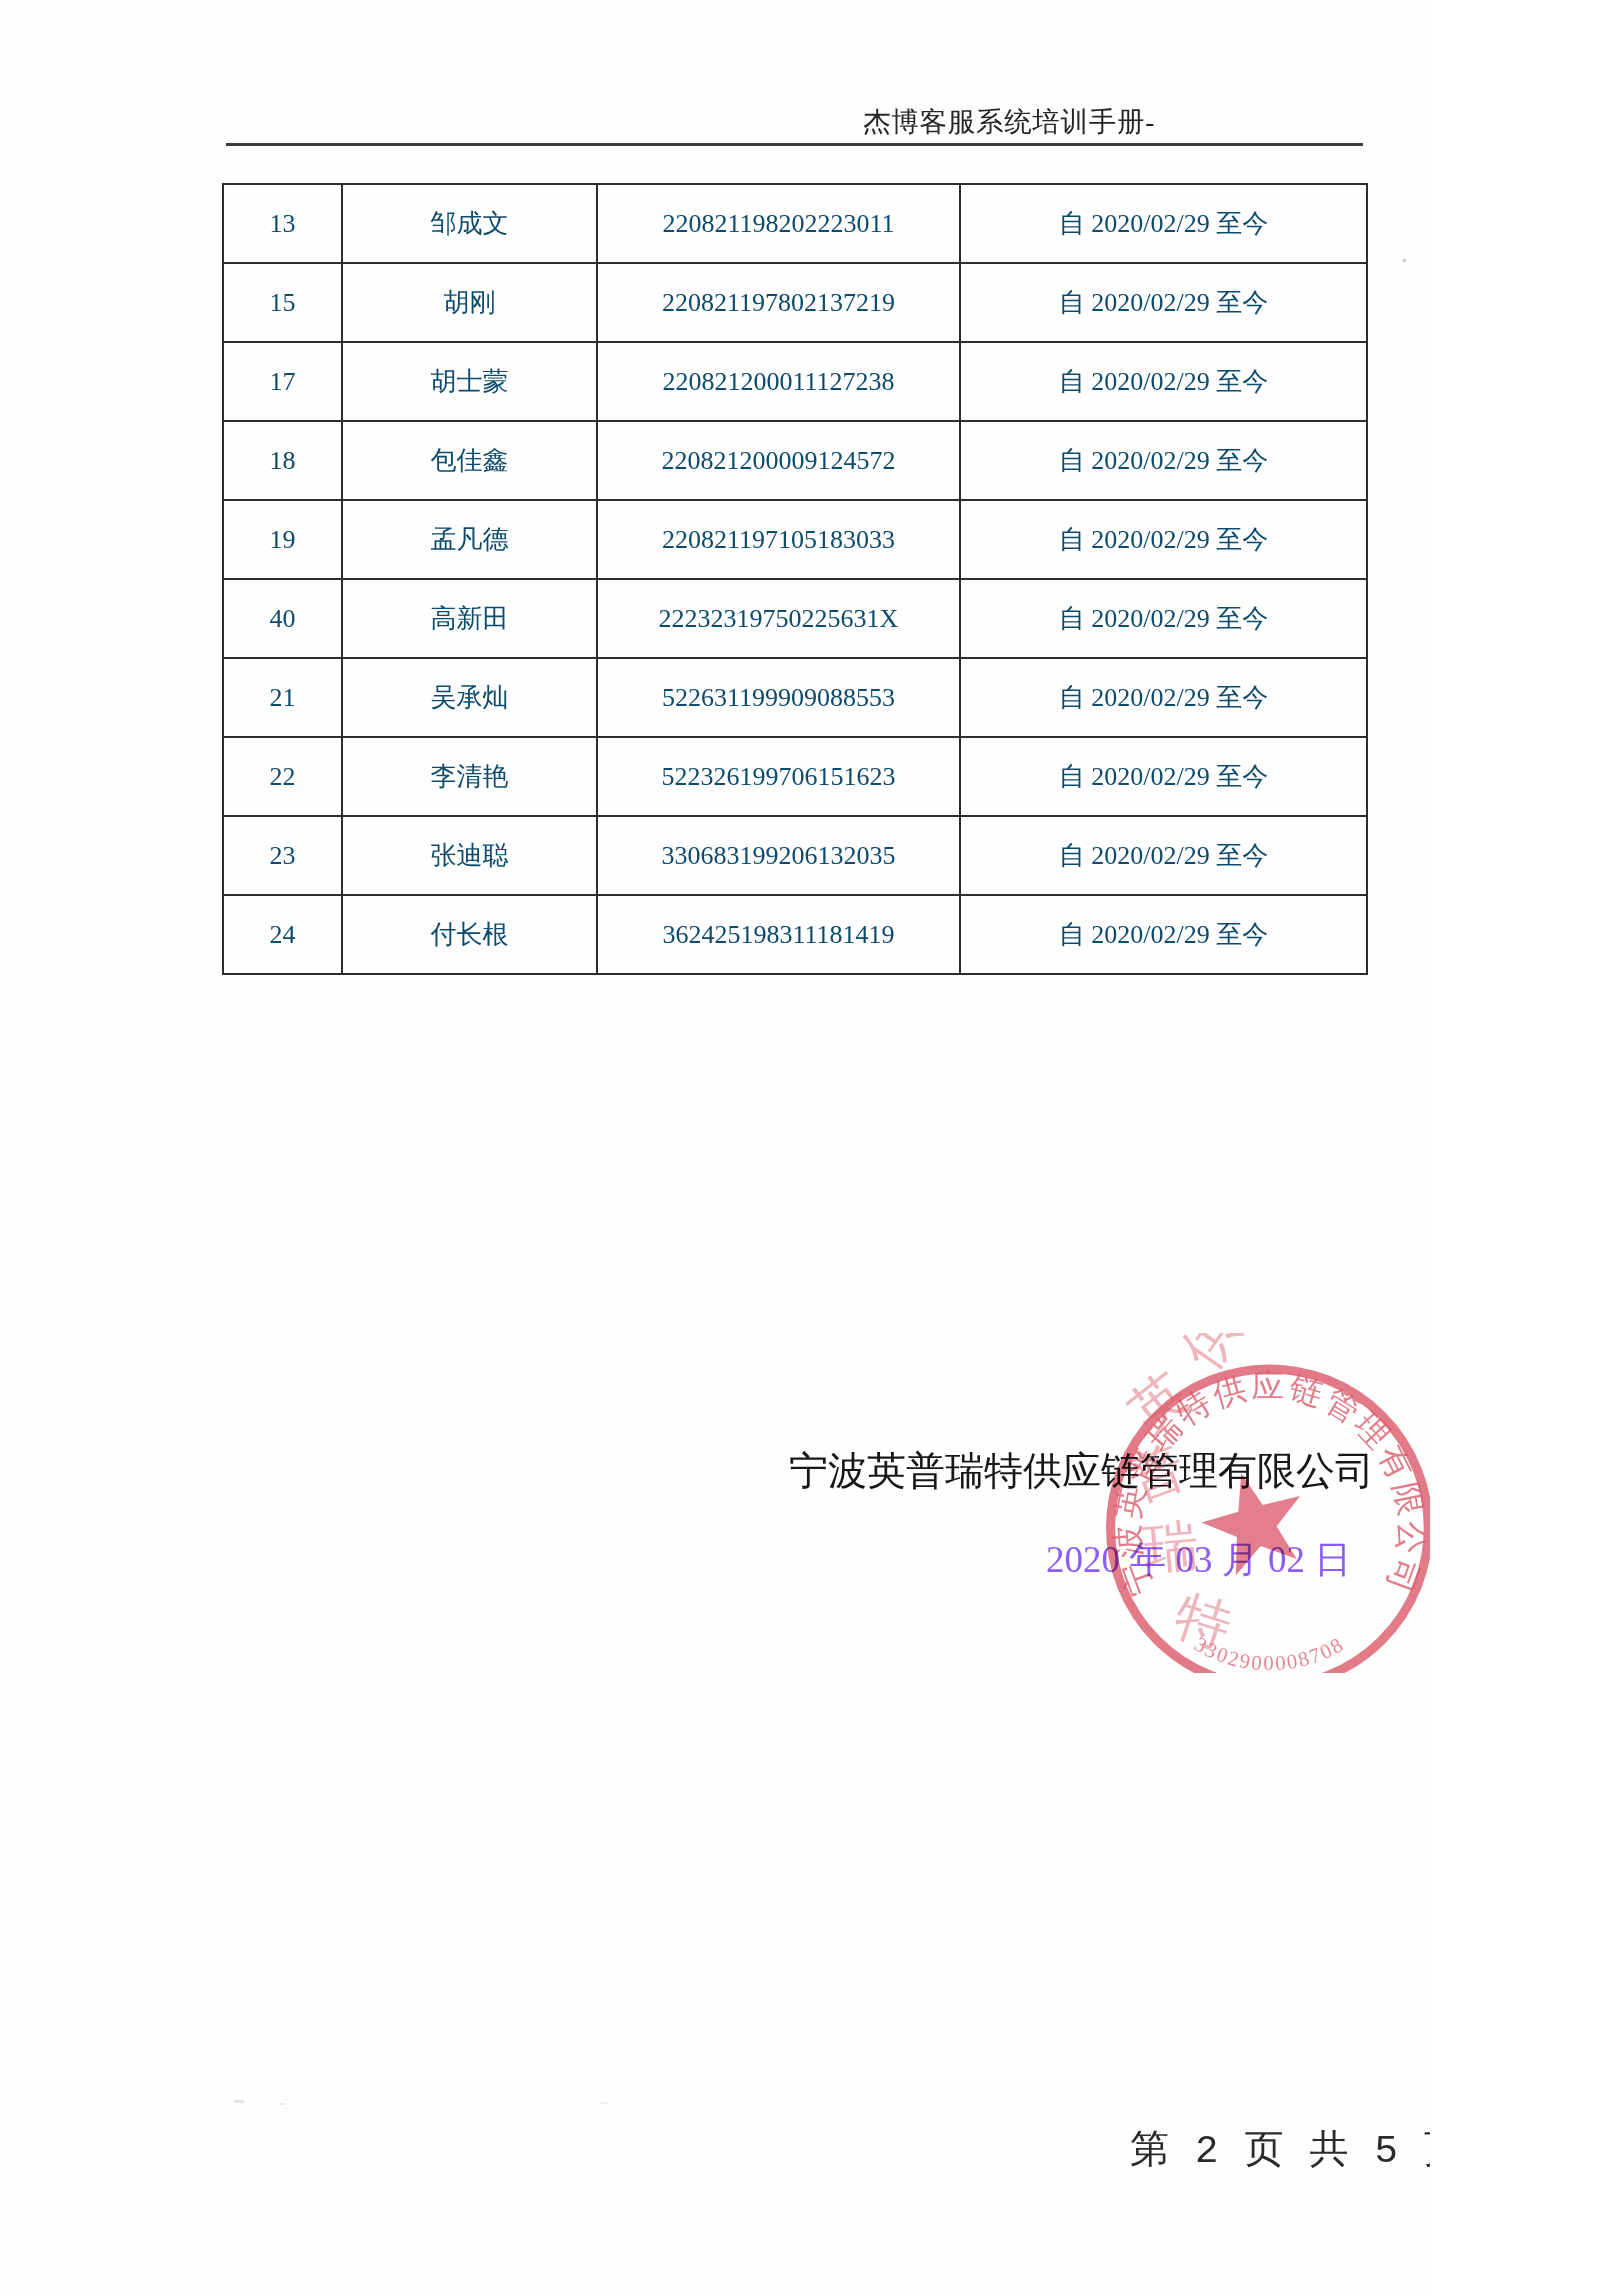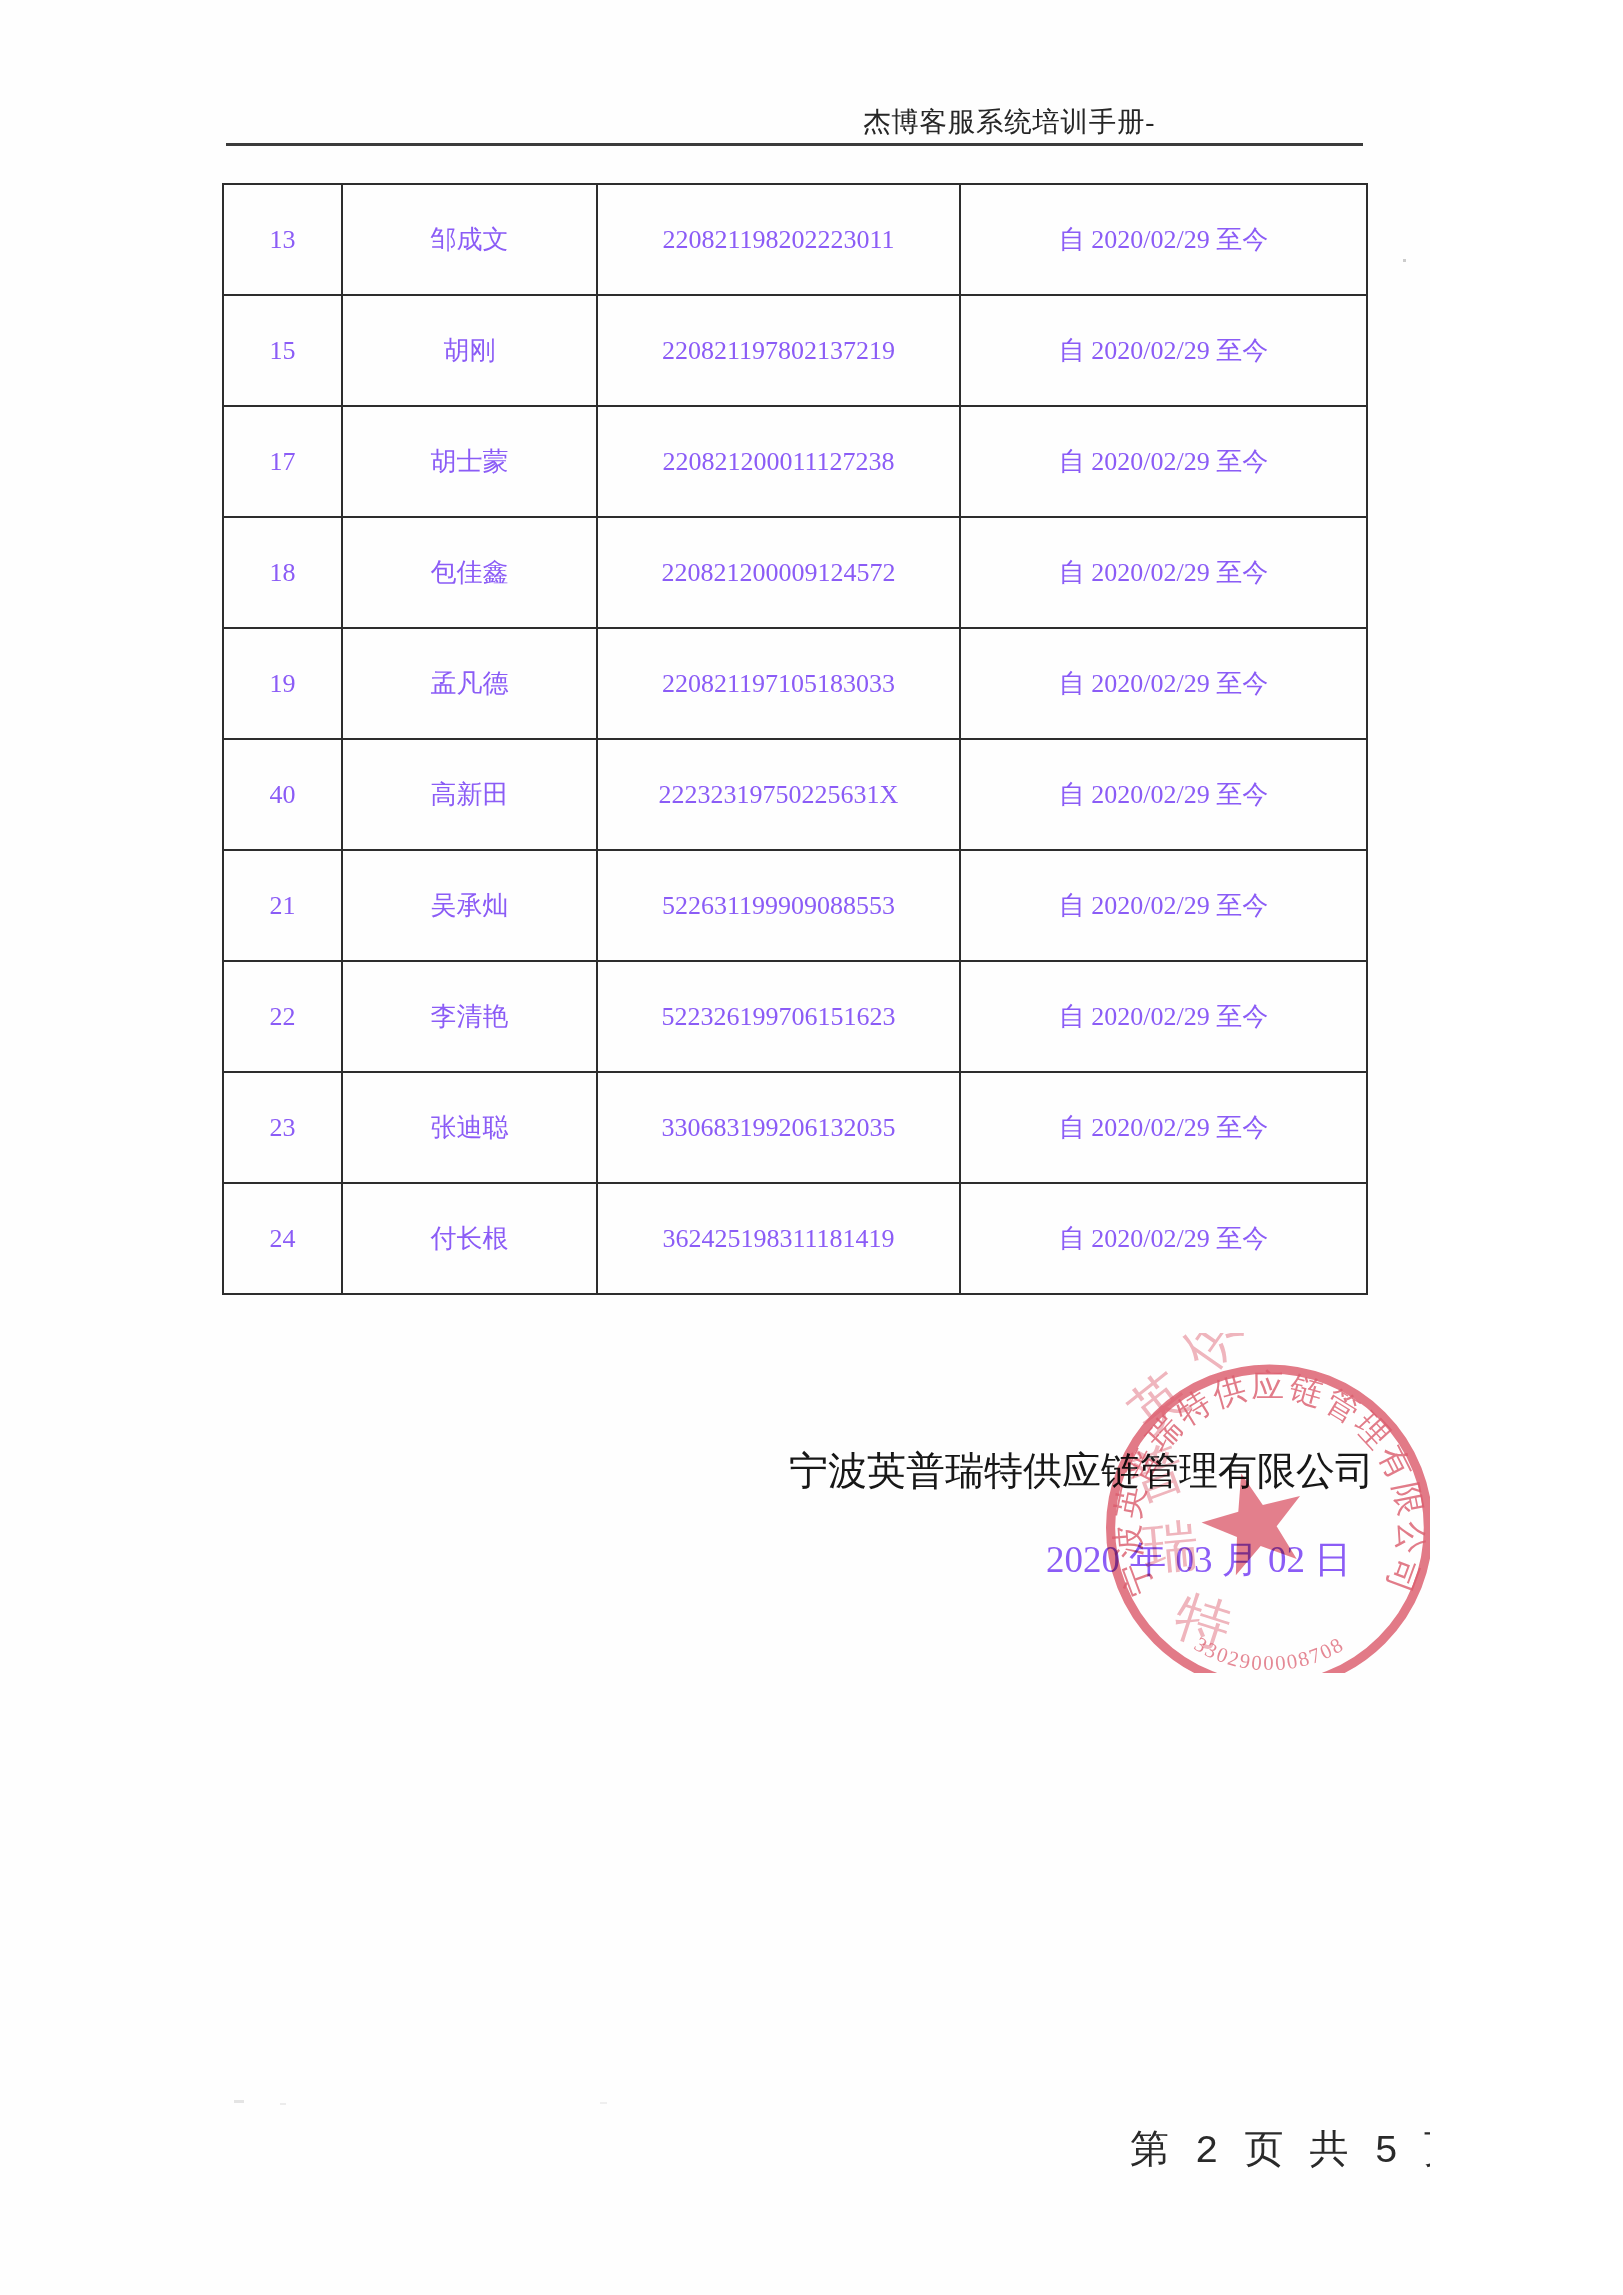--- a/index.html
+++ b/index.html
@@ -38,22 +38,22 @@
     border-collapse: collapse;
     table-layout: fixed;
     border: 2.6px solid #2d2d2d;
   }
   table.roster td {
     border: 2px solid #2d2d2d;
     height: 77px;
     text-align: center;
     vertical-align: middle;
     font-size: 26px;
-    color: #8b5cf6;
-    padding: 16px;
+    color: #0c4a6e;
+    padding: 0;
     white-space: nowrap;
     overflow: hidden;
   }
   .sign-company {
     position: absolute;
     left: 789px;
     top: 1451px;
     font-size: 39px;
     line-height: 1;
     color: #171717;

